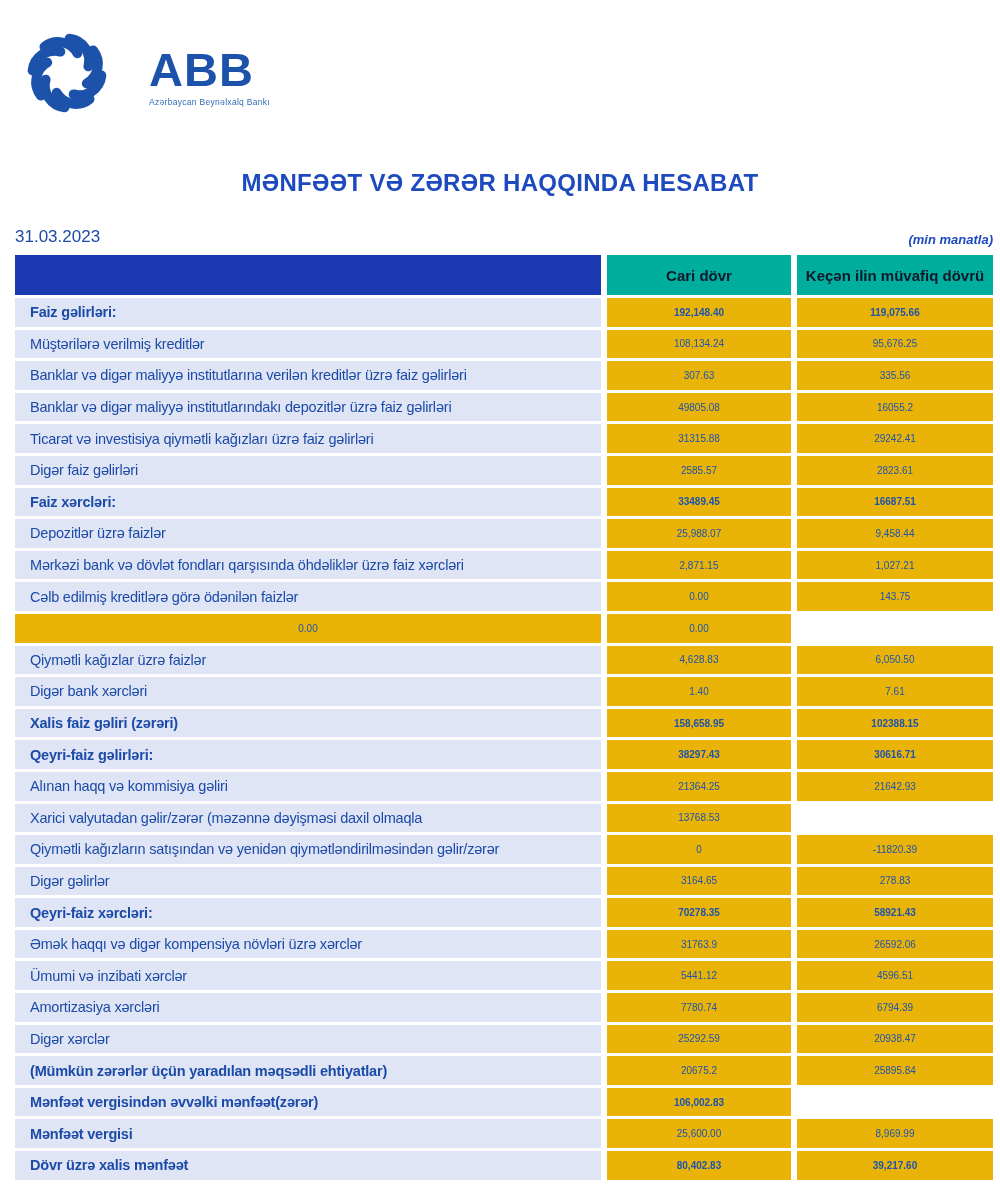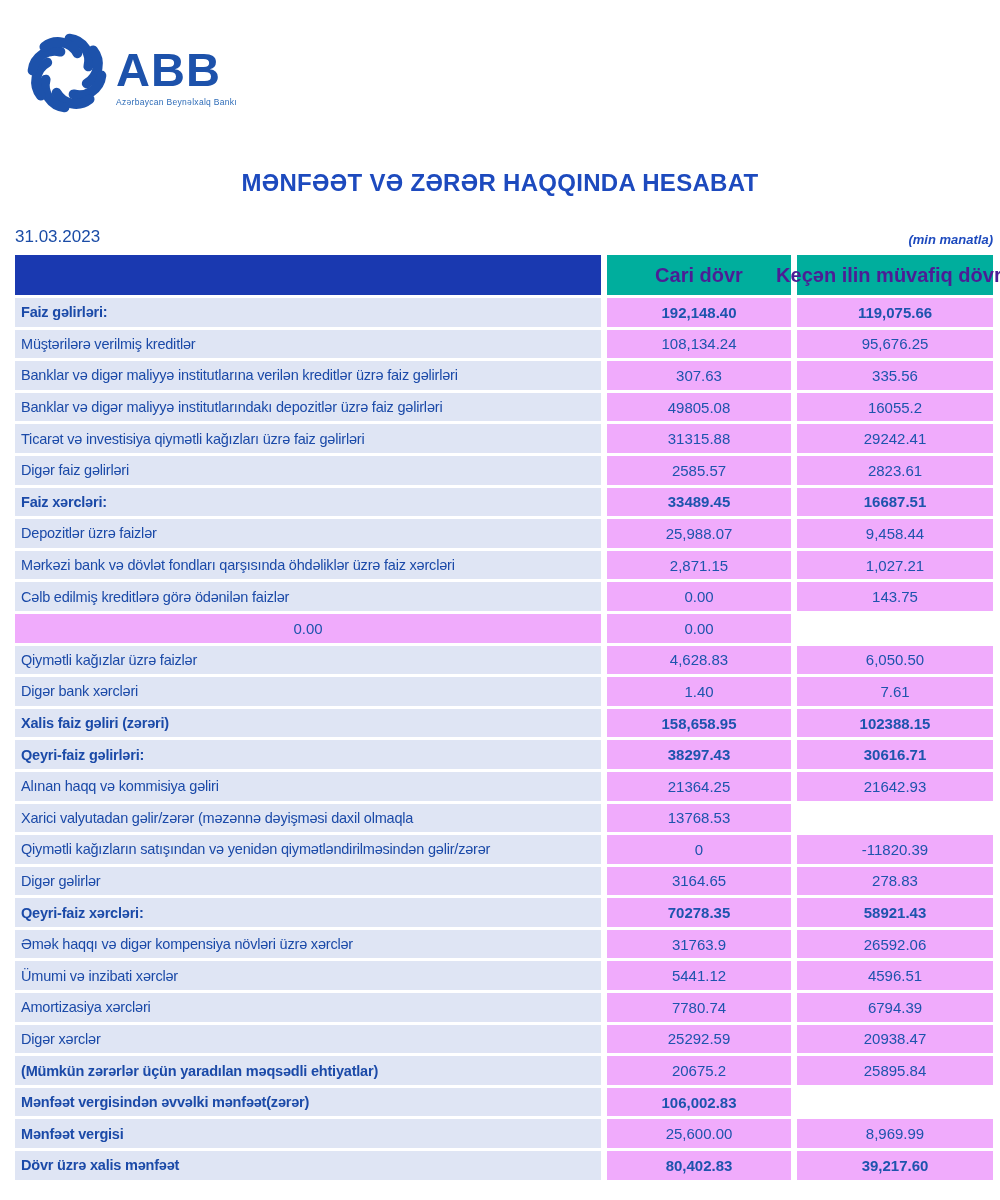--- a/index.html
+++ b/index.html
@@ -1,44 +1,44 @@
 <!DOCTYPE html>
 <html><head>
 <meta charset="utf-8">
 <style>
   html,body{margin:0;padding:0;background:#ffffff;}
   body{font-family:"Liberation Sans",sans-serif;}
   .page{position:relative;width:1000px;height:1200px;background:#ffffff;overflow:hidden;}
 
   .logo{position:absolute;left:26px;top:32px;display:flex;align-items:flex-start;gap:8px;}
   .logo-icon{width:82px;height:82px;flex:0 0 auto;}
-  .logo-textcol{display:flex;flex-direction:column;margin-top:14px;}
+  .logo-textcol{display:flex;flex-direction:column;margin-top:14px;margin-left:33px;}
   .wordmark{font-size:47px;font-weight:700;color:#1d52ab;line-height:1;letter-spacing:1px;}
   .logo-sub{font-size:8.5px;color:#2e6cb8;margin-top:4px;letter-spacing:0.3px;white-space:nowrap;}
 
   .title{position:absolute;top:169px;left:0;width:100%;text-align:center;
          font-size:24px;font-weight:700;color:#1d4abe;letter-spacing:0.3px;}
 
   .meta{position:absolute;top:227px;left:15px;width:978px;display:flex;
         justify-content:space-between;align-items:flex-end;}
   .date{font-size:17px;color:#1b4ca6;}
   .note{font-size:13px;font-style:italic;font-weight:700;color:#1d4abe;}
 
   .table{position:absolute;top:255px;left:15px;width:978px;}
   .thead,.tr{display:grid;grid-template-columns:586px 184px 196px;column-gap:6px;}
   .thead{height:40px;margin-bottom:3px;}
   .th{display:flex;align-items:center;justify-content:center;}
   .th.blank{background:#1a39b0;}
-  .th.teal{background:#00ae9d;color:#4c1d95;font-size:20px;font-weight:600;white-space:nowrap;}
+  .th.teal{background:#00ae9d;color:#0f172a;font-size:15px;font-weight:600;white-space:nowrap;}
 
   .tr{height:28.6px;margin-bottom:3px;}
   .td{display:flex;align-items:center;}
-  .td.label{background:#dfe5f4;color:#1b4aa8;font-size:14.5px;padding-left:6px;
+  .td.label{background:#dfe5f4;color:#1b4aa8;font-size:14.5px;padding-left:15px;
             white-space:nowrap;overflow:hidden;letter-spacing:-0.2px;}
-  .td.val{background:#f0abfc;color:#1d54ad;font-size:15px;justify-content:center;}
+  .td.val{background:#eab308;color:#1d54ad;font-size:10px;justify-content:center;}
   .b{font-weight:700;color:#14419f;}
 </style>
 </head>
 <body>
 
 <div class="page">
 
   <div class="logo">
     <svg class="logo-icon" viewBox="0 0 100 100" aria-hidden="true">
       <g fill="none" stroke="#1d52ab" stroke-width="12" stroke-linecap="round">

